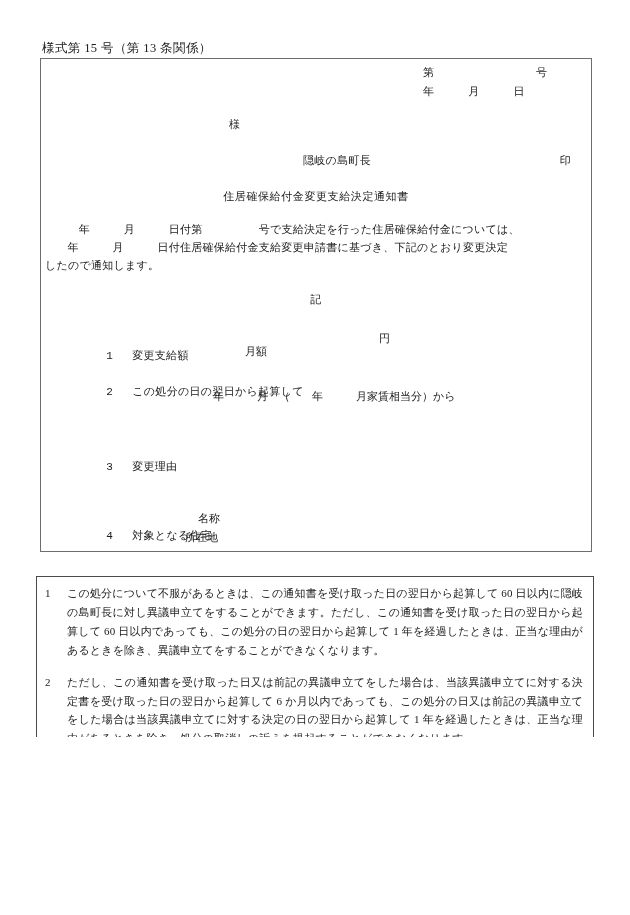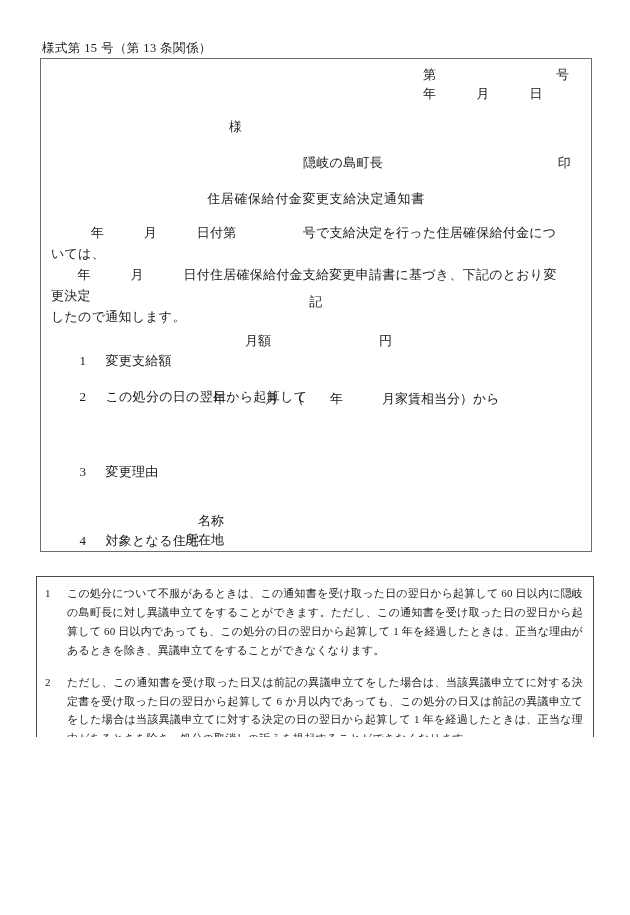--- a/index.html
+++ b/index.html
@@ -39,22 +39,23 @@
     left: 40px;
     top: 58px;
     width: 552px;
     height: 494px;
     border: 1px solid #6d6d6d;
     box-sizing: border-box;
   }
   .inner {
     position: absolute;
     inset: 0;
-    font-size: 13px;
+    font-size: 11px;
     line-height: 1.55;
+    font-family: Liberation Mono, monospace;
   }
 
   .row {
     position: absolute;
     white-space: pre;
     letter-spacing: 0.3px;
   }
 
   .doc-number { left: 382px; top: 6px; }
   .doc-date   { left: 382px; top: 25px; }
@@ -71,39 +72,39 @@
 
   .doc-title {
     left: 0; top: 130px;
     width: 100%;
     text-align: center;
     white-space: nowrap;
     letter-spacing: 0.6px;
   }
 
   .body-para {
-    left: 10px; top: 163px;
+    left: 4px; top: 163px;
     width: 516px;
     white-space: pre-wrap;
     line-height: 1.62;
     letter-spacing: 0.25px;
   }
 
   .kiji {
     left: 0; top: 233px;
     width: 100%;
     text-align: center;
     white-space: nowrap;
   }
 
   .item { position: absolute; white-space: pre; letter-spacing: 0.3px; }
   .item-num { display: inline-block; width: 26px; }
 
   .item1 { left: 10px; top: 272px; }
-  .i1-amt-label { position: absolute; left: 204px; top: 272px; }
+  .i1-amt-label { position: absolute; left: 204px; top: 285px; }
   .i1-yen       { position: absolute; left: 338px; top: 272px; }
 
   .item2 { left: 10px; top: 308px; }
   .i2-line1 { position: absolute; left: 172px; top: 330px; white-space: pre; }
   .i2-line2 { position: absolute; left: 172px; top: 350px; white-space: pre; }
 
   .item3 { left: 10px; top: 383px; }
 
   .item4 { left: 10px; top: 452px; }
   .i4-name   { position: absolute; left: 144px; top: 452px; margin-left: 13px; }

